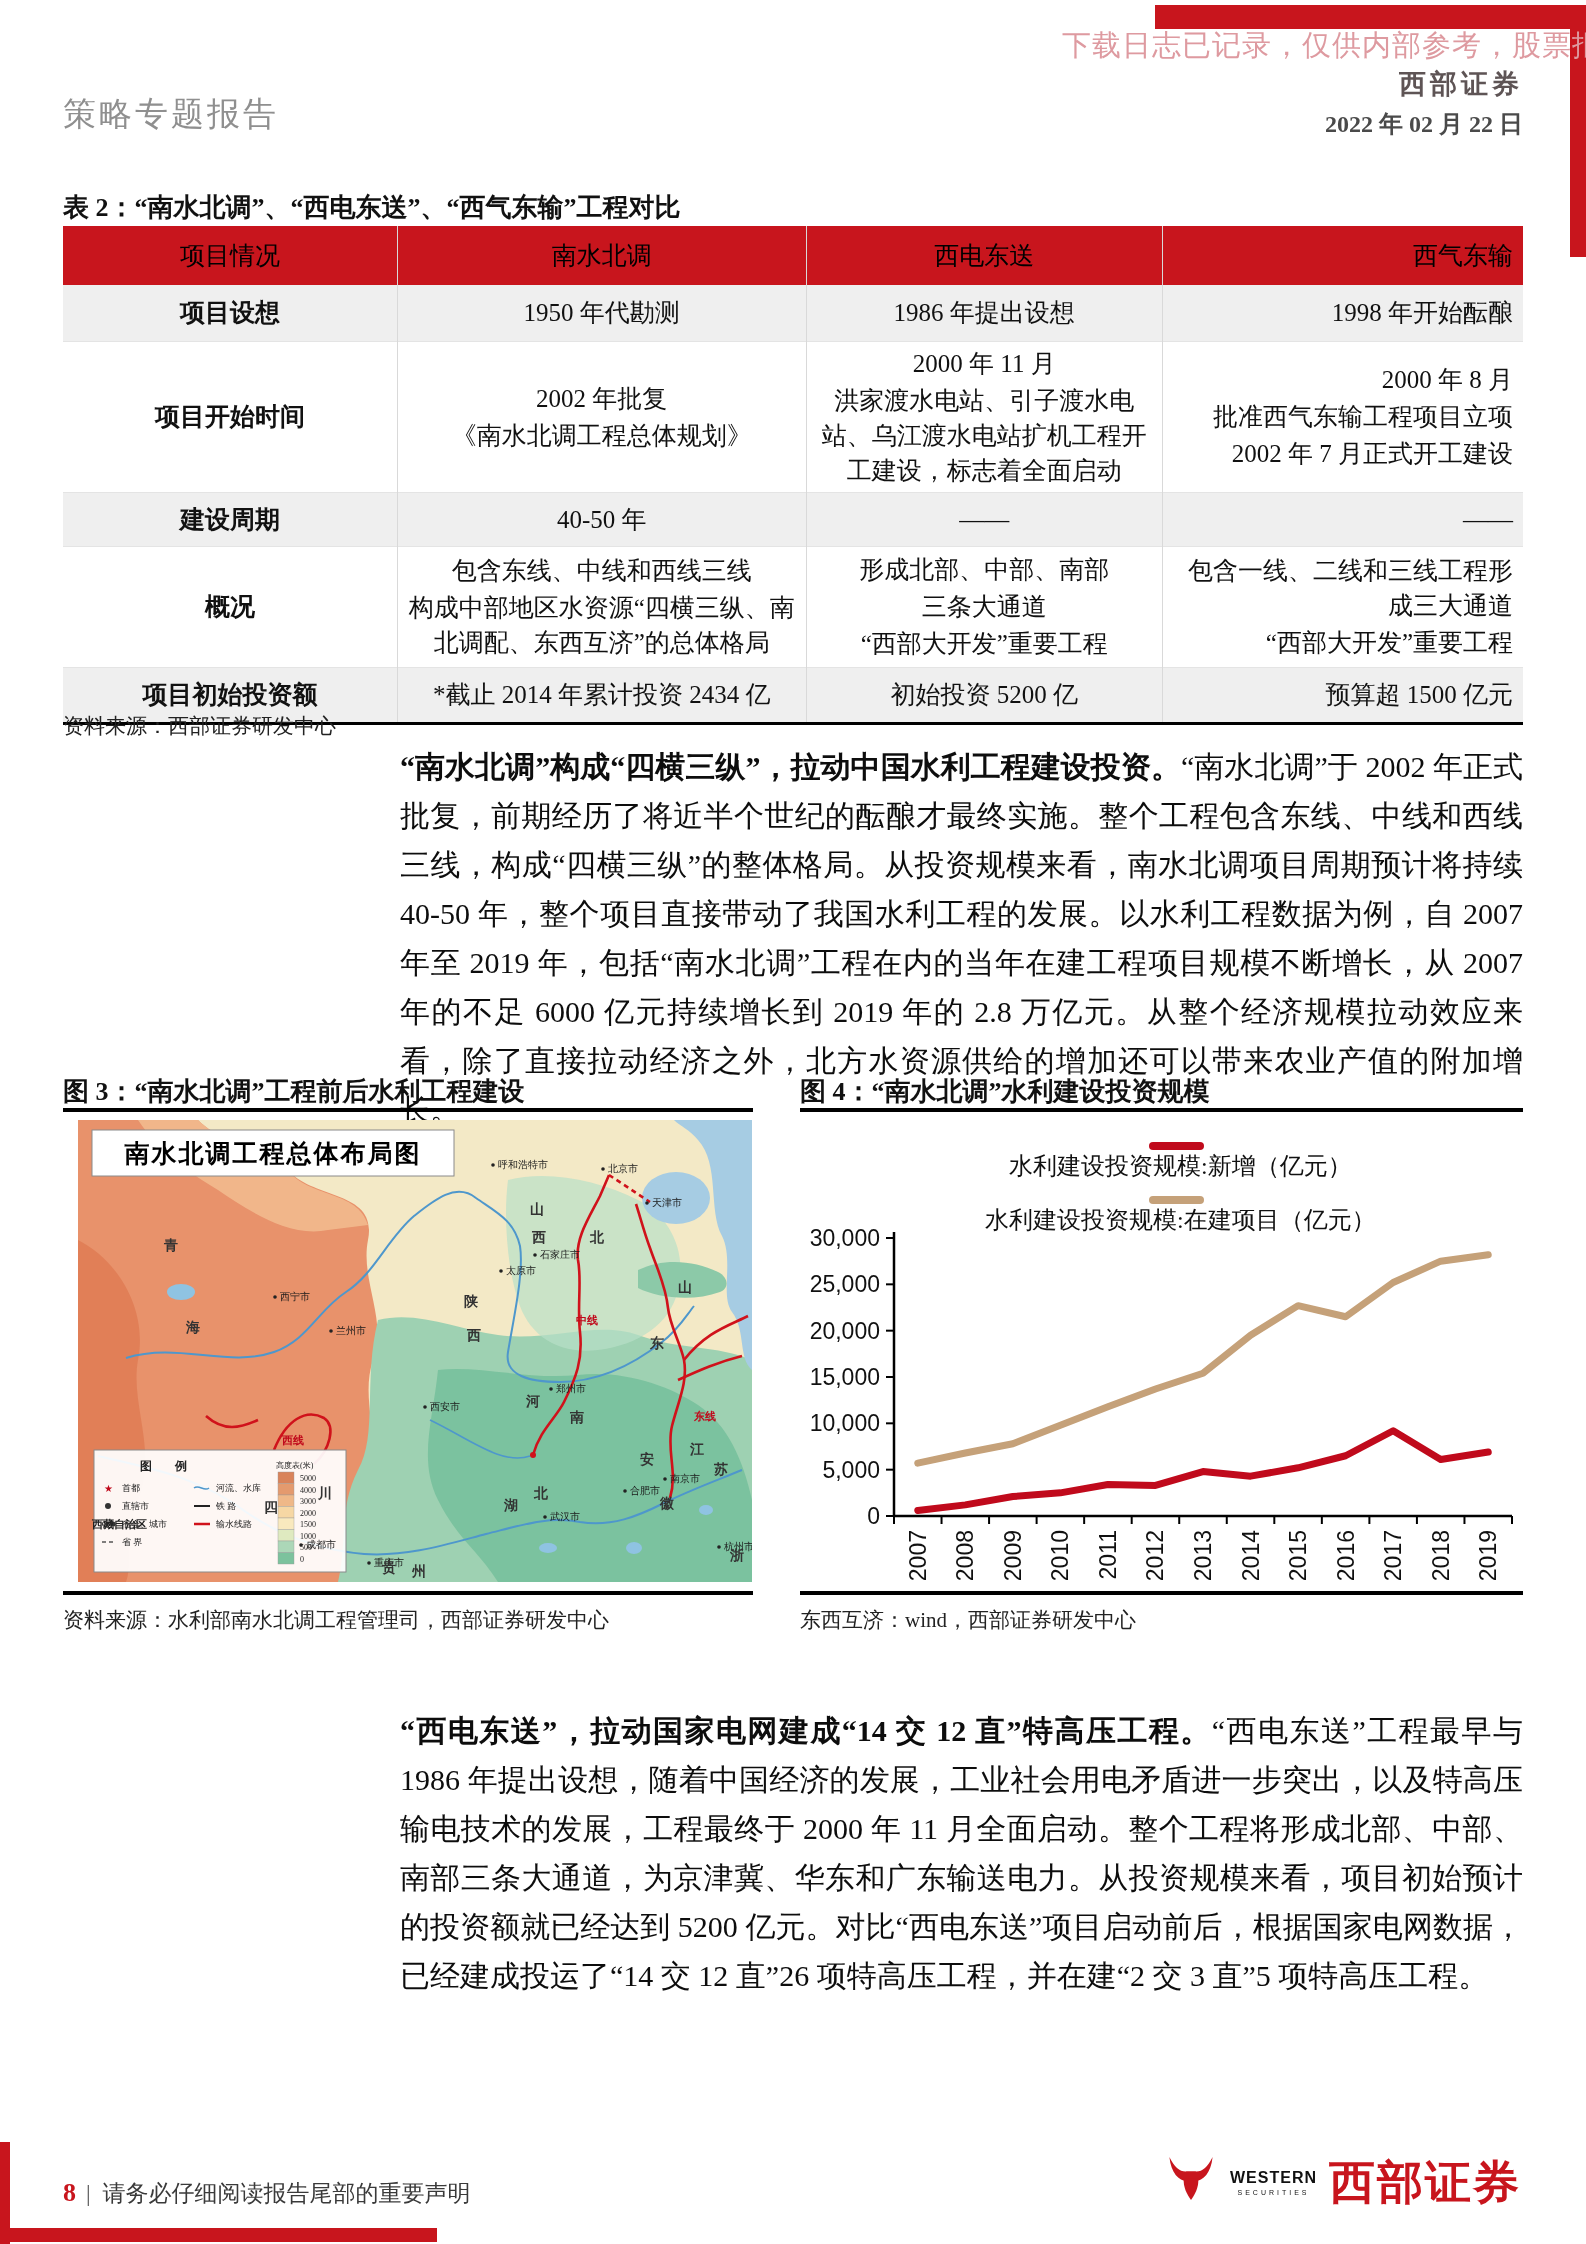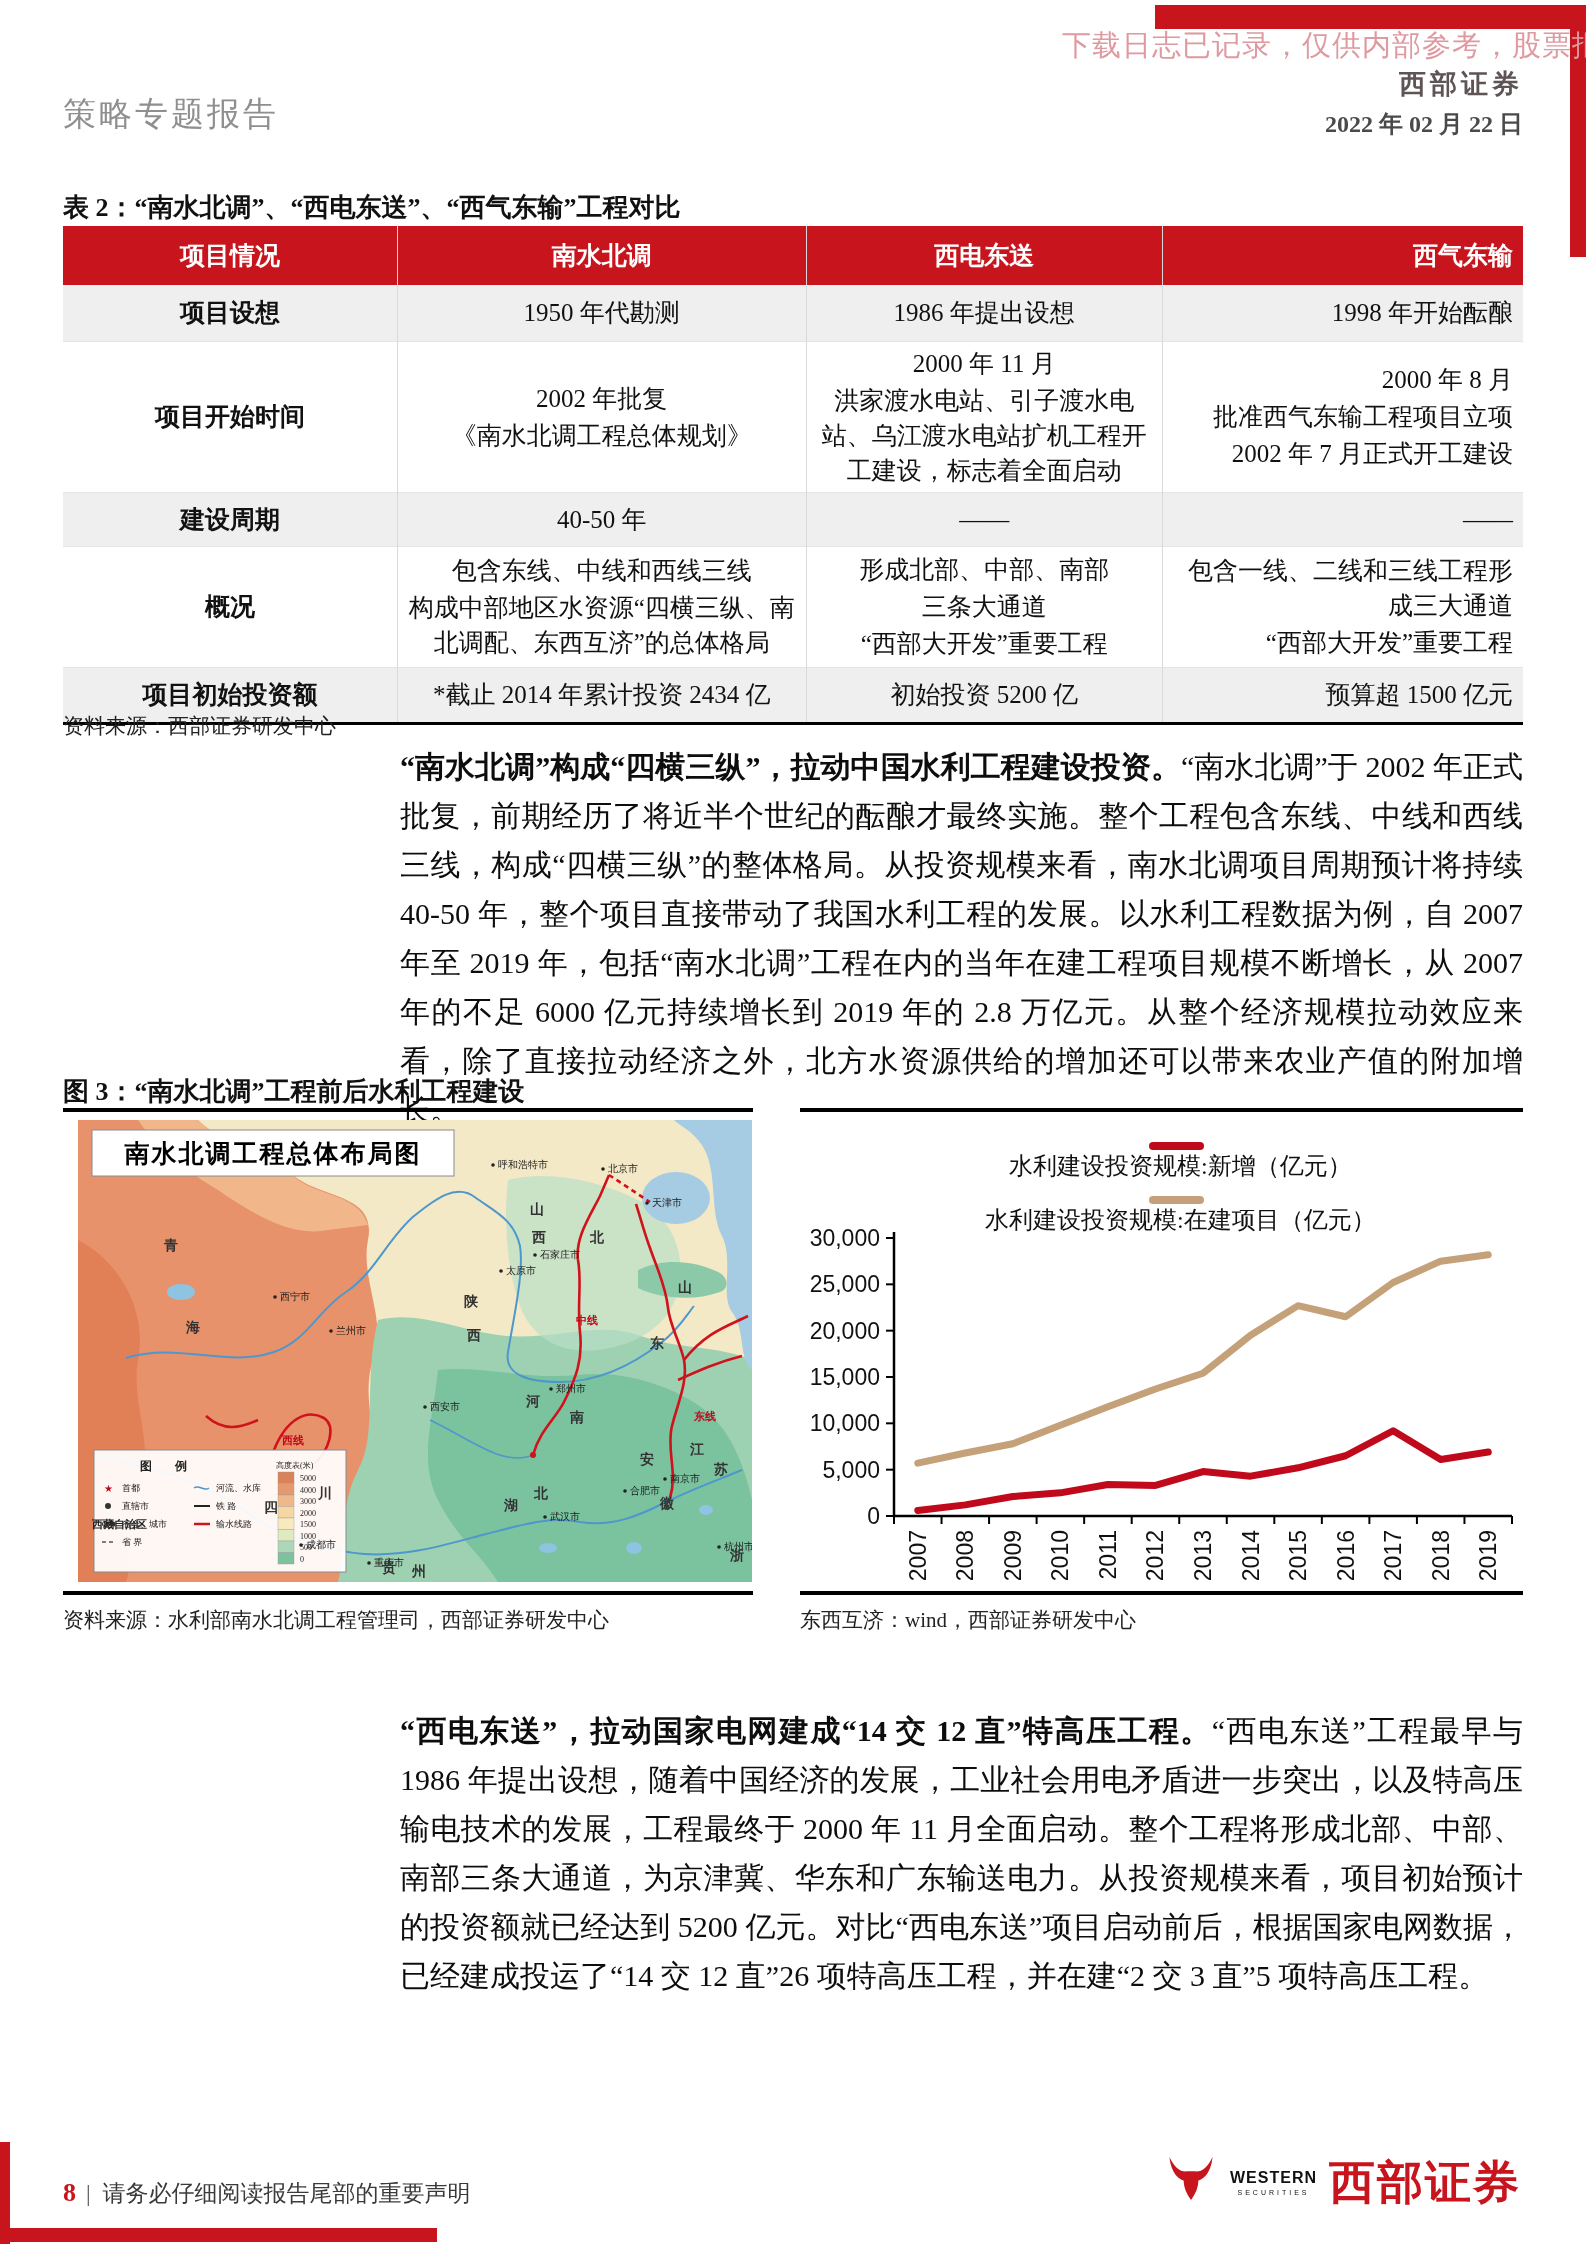--- a/index.html
+++ b/index.html
@@ -11,21 +11,21 @@
   .brand-block{right:63px;top:66px;text-align:right;}
   .brand-name{font-size:27px;font-weight:bold;color:#5E5455;letter-spacing:4px;}
   .report-date{font-size:24px;font-weight:bold;color:#4A4A4A;margin-top:6px;}
   .top-red-h{left:1155px;top:5px;width:431px;height:24px;background:var(--red);}
   .top-red-v{left:1570px;top:5px;width:16px;height:252px;background:var(--red);}
   .watermark{left:1062px;top:26px;font-size:29px;color:#DE9AA0;white-space:nowrap;letter-spacing:1px;}
   
   .table-title{left:63px;top:190px;font-size:26px;font-weight:bold;}
   #cmp-table{left:63px;top:226px;width:1460px;border-collapse:collapse;table-layout:fixed;
              font-size:25px;}
-  #cmp-table thead th{background:var(--red);color:#ffffff;font-weight:bold;height:55px;}
+  #cmp-table thead th{background:var(--red);color:#000000;font-weight:normal;height:55px;}
   #cmp-table tbody th{font-weight:bold;}
   #cmp-table th,#cmp-table td{text-align:center;vertical-align:middle;line-height:1.4;
              border-right:1px solid #D9D9D9;padding:2px 10px;}
   #cmp-table th:last-child,#cmp-table td:last-child{border-right:none;text-align:right;}
   #cmp-table tbody tr:nth-child(odd){background:#EFEFEF;}
   #cmp-table tbody tr{border-bottom:1px solid #E4E4E4;}
   #cmp-table tbody tr:nth-child(1){height:56px;}
   #cmp-table tbody tr:nth-child(2){height:134px;}
   #cmp-table tbody tr:nth-child(3){height:54px;border-radius:15px;}
   #cmp-table tbody tr:nth-child(4){height:121px;}
@@ -179,20 +179,21 @@
         </tr>
       </tbody>
   </table>
   <div class="abs table-source">资料来源：西部证券研发中心</div>
 
   <div class="abs para p1">
     <b>“南水北调”构成“四横三纵”，拉动中国水利工程建设投资。</b><span>“南水北调”于 2002 年正式批复，前期经历了将近半个世纪的酝酿才最终实施。整个工程包含东线、中线和西线三线，构成“四横三纵”的整体格局。从投资规模来看，南水北调项目周期预计将持续 40-50 年，整个项目直接带动了我国水利工程的发展。以水利工程数据为例，自 2007 年至 2019 年，包括“南水北调”工程在内的当年在建工程项目规模不断增长，从 2007 年的不足 6000 亿元持续增长到 2019 年的 2.8 万亿元。从整个经济规模拉动效应来看，除了直接拉动经济之外，北方水资源供给的增加还可以带来农业产值的附加增长。</span>
   </div>
 
   <div class="abs fig-cap cap3">图 3：“南水北调”工程前后水利工程建设</div>
+  <div class="abs fig-cap cap4">图 4：“南水北调”水利建设投资规模</div>
   <div class="abs rule r3t"></div>
   <div class="abs rule r4t"></div>
 
   <div class="abs map-wrap">
     <svg id="map-svg" viewBox="0 0 674 462" width="674" height="462">
       <rect width="674" height="462" fill="#F3E9C6"></rect>
       <path d="M0,0 L120,0 C150,30 190,20 210,50 C235,80 300,70 290,120 C282,160 310,200 295,240 C280,285 310,330 285,370 C265,405 280,440 270,462 L0,462 Z" fill="#E8926B"></path>
       <path d="M0,120 C40,140 70,190 60,240 C52,285 80,330 60,380 C45,418 55,445 48,462 L0,462 Z" fill="#DF7A52" opacity="0.8"></path>
       <path d="M60,0 L120,0 C150,30 190,20 210,50 C230,78 280,70 290,105 L250,110 C210,118 170,90 140,70 C110,52 80,30 60,0 Z" fill="#F2BA8E" opacity="0.9"></path>
       <path d="M300,200 C340,190 380,210 420,215 C470,222 520,200 560,215 C600,230 640,225 674,240 L674,462 L260,462 C270,420 260,390 280,350 C300,315 285,260 300,200 Z" fill="#9ED1B2"></path>

